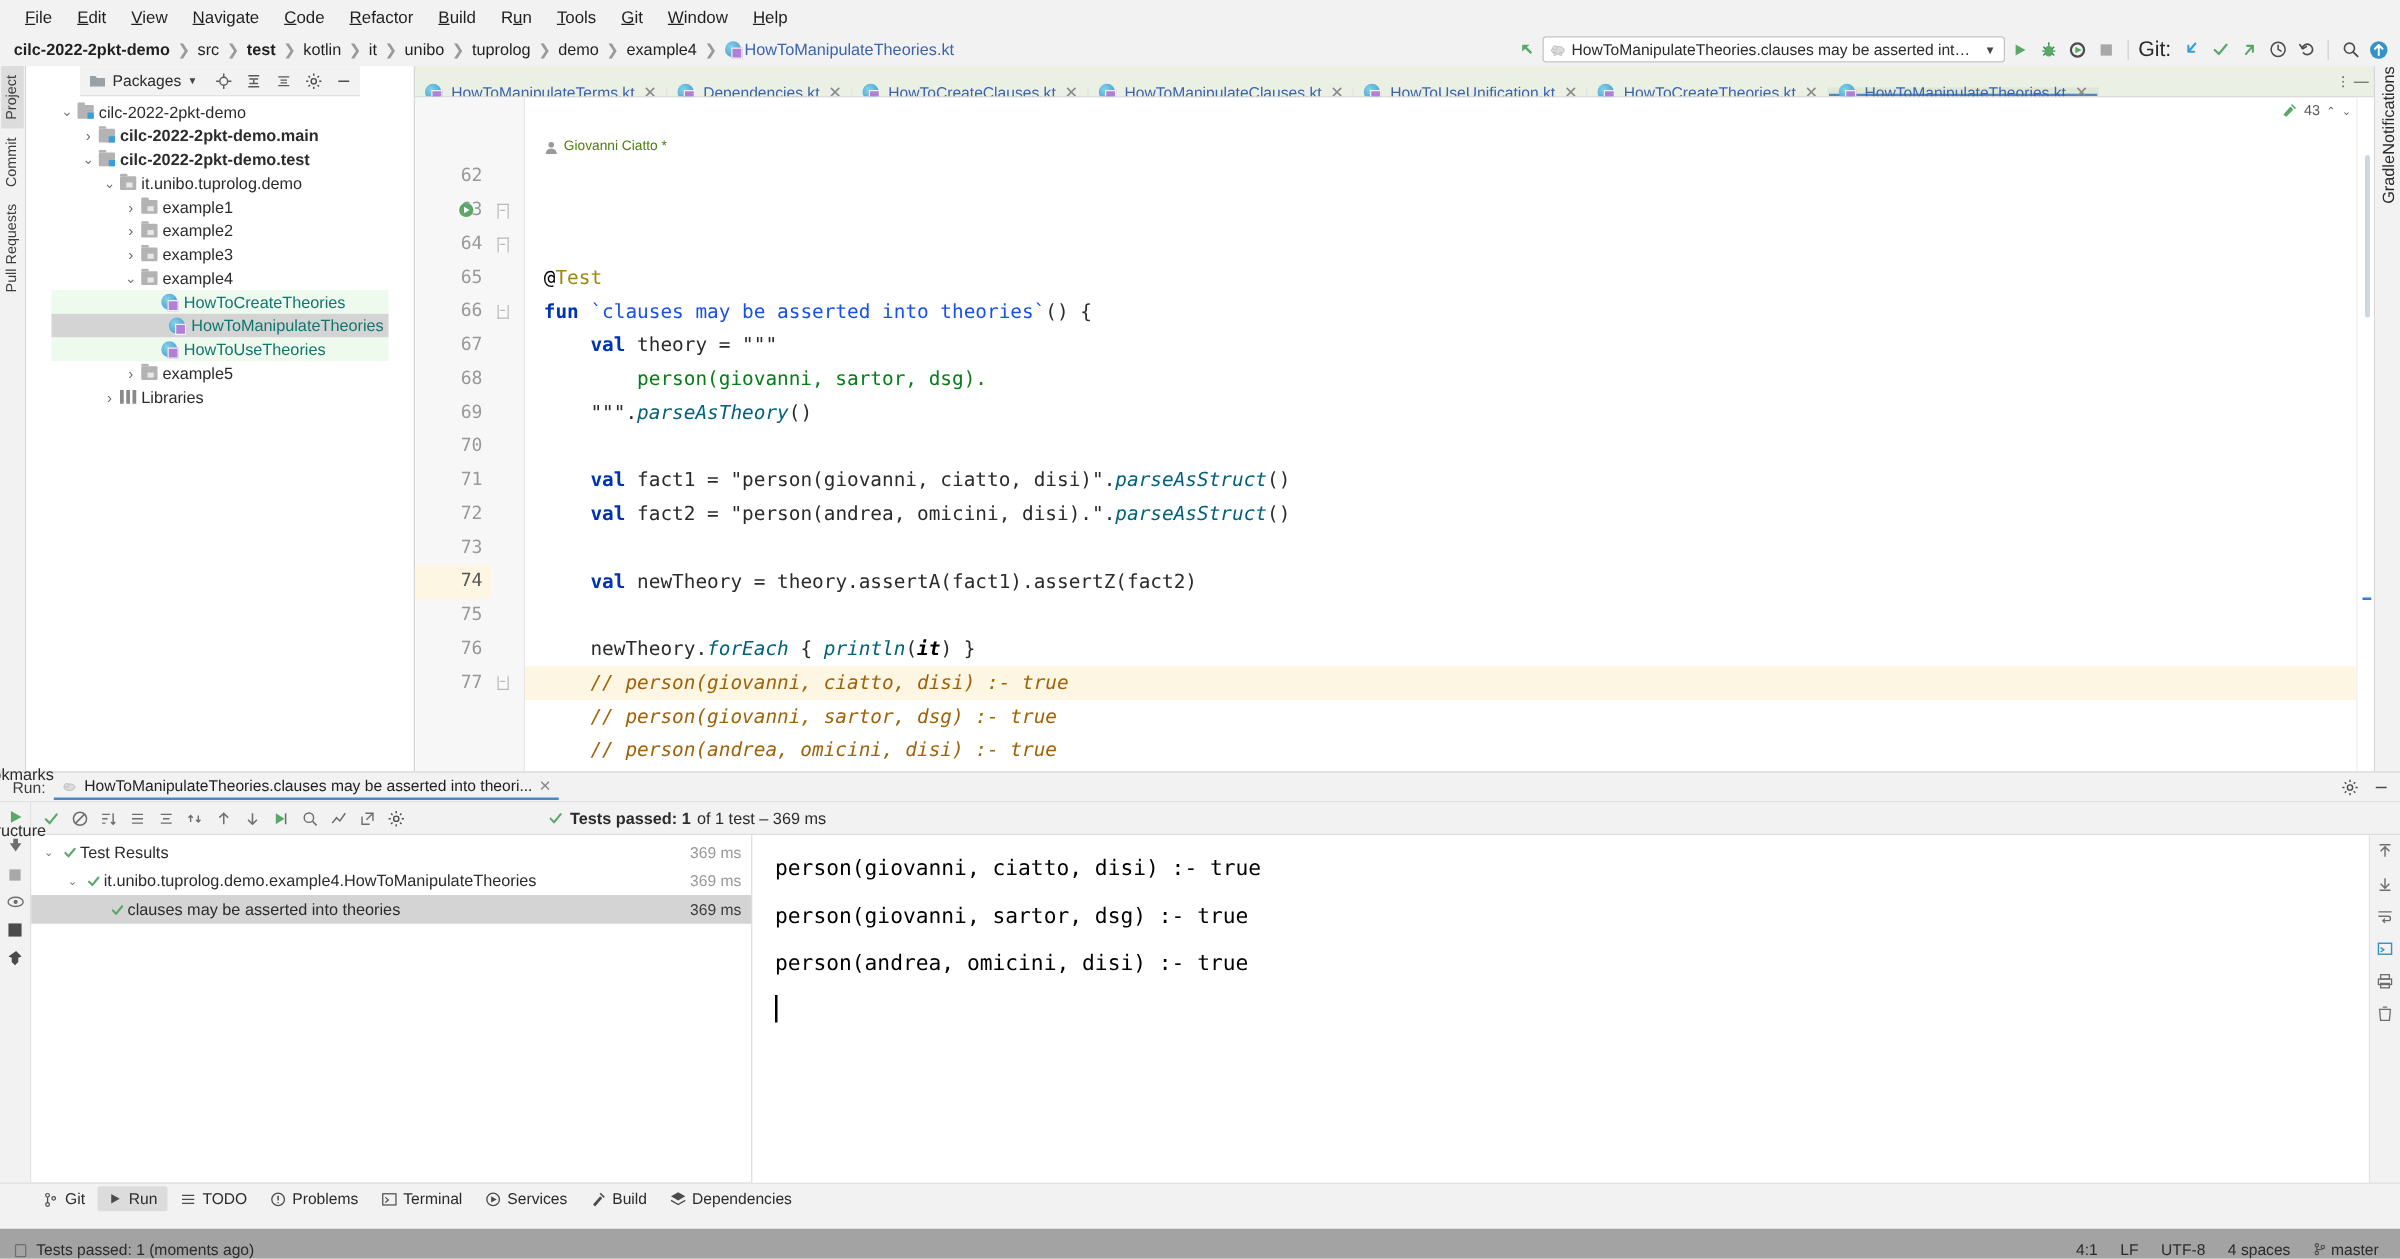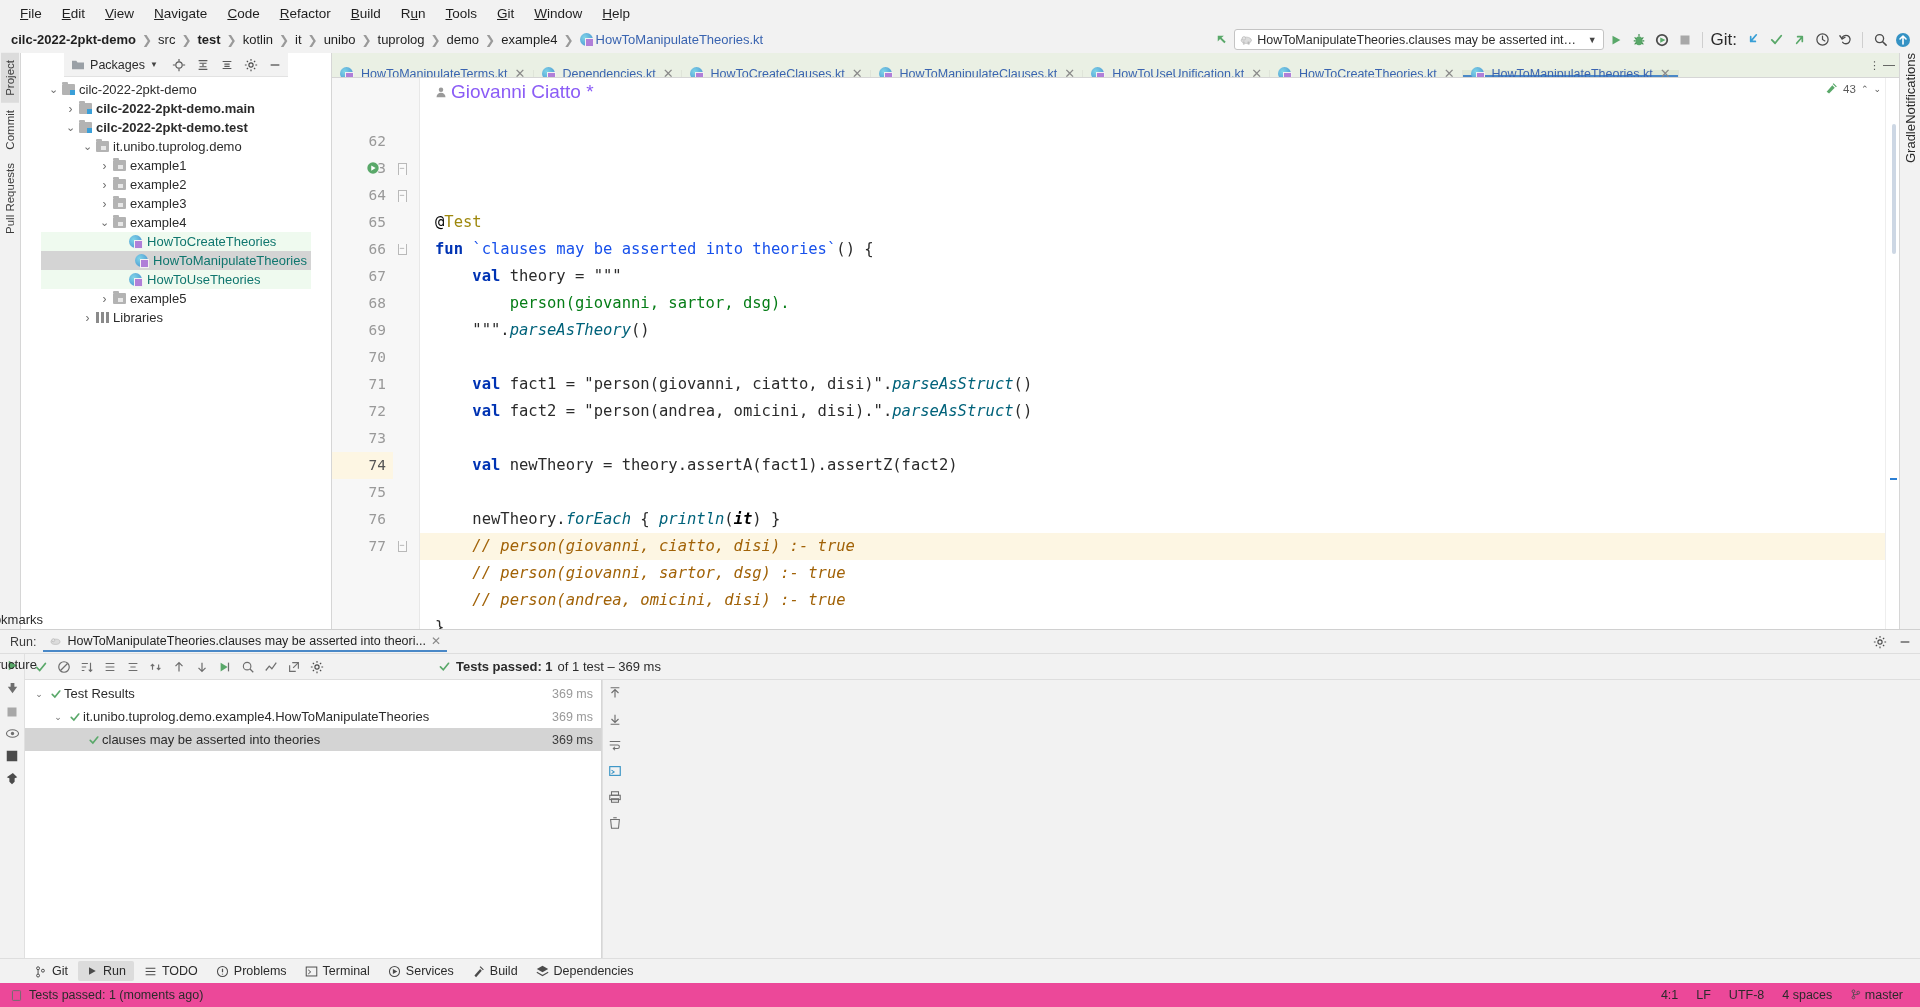--- a/index.html
+++ b/index.html
@@ -141,22 +141,22 @@
   .vmark { width: 9px; background: #f7f7f7; flex: none; border-right: 1px solid #e8e8e8; }
 
   .code {
     flex: 1; position: relative; overflow: hidden;
     font-family: "DejaVu Sans Mono", monospace; font-size: 15.5px;
     padding-top: 50px; line-height: 27px; white-space: pre;
   }
   .code .row { height: 27px; padding-left: 15px; }
   .code .row.cur { background: #fdf6e3; }
   .authorline {
-    position: absolute; top: 0; left: 15px; color: #8b5cf6;
-    font-family: "Liberation Sans", sans-serif; font-size: 19px;
+    position: absolute; top: 26px; left: 15px; color: #4d7c0f;
+    font-family: "Liberation Sans", sans-serif; font-size: 11px;
     display: flex; align-items: center; gap: 4px;
   }
   .kw { color: #0033b3; font-weight: bold; }
   .ann { color: #9e880d; }
   .fn { color: #1750eb; }
   .str { color: #067d17; }
   .cmt { color: #a16207; font-style: italic; }
   .bk { color: #000; }
   .mth { color: #00627a; font-style: italic; }
   .param { color: #000; font-weight: bold; font-style: italic;}
@@ -214,22 +214,22 @@
   }
 
   
   .bottombar {
     height: 25px; background: #f2f2f2; display: flex; align-items: center;
     padding-left: 26px; gap: 2px; font-size: 12.5px; flex: none; border-top: 1px solid #dedede;
   }
   .bottombar .bt { display: flex; align-items: center; gap: 5px; padding: 3px 8px; cursor: default; border-radius: 2px;}
   .bottombar .bt.active { background: #dcdcdc; }
   .statusbar {
-    height: 24px; background: #ec4899; display: flex; align-items: center;
-    padding: 0 8px 0 10px; font-size: 12.5px; color: #2b2b2b; flex: none;
+    height: 24px; background: #a3a3a3; display: flex; align-items: flex-end;
+    padding: 0 8px 0 10px; font-size: 12.5px; color: #2b2b2b; flex: none; margin-top: 12px;
   }
   .statusbar .spacer { flex: 1; }
   .statusbar .si { padding: 0 9px; cursor: default; }
   svg { display: block; }
 </style>
 </head>
 <body>
 
 <div class="app">
 
@@ -794,20 +794,26 @@
               <div class="trow sel" style="padding-left: 44px;">
                 <span class="arrow"></span>
                 <span class="chk">
                   <svg width="12" height="12" viewBox="0 0 16 16">
                     <path d="M3 8.5 L6.5 12 L13 4" stroke="#59a869" stroke-width="2.2" fill="none" stroke-linecap="round"></path>
                   </svg>
                 </span>
                 <span>clauses may be asserted into theories</span>
                 <span class="ms">369 ms</span>
               </div>
+            </div>
+          <div class="console" id="console">
+              <div>person(giovanni, ciatto, disi) :- true</div>
+              <div>person(giovanni, sartor, dsg) :- true</div>
+              <div>person(andrea, omicini, disi) :- true</div>
+              <div><span class="caret"></span></div>
             </div>
           <div class="console-rail">
             <div>
                 <svg width="14" height="14" viewBox="0 0 16 16">
                   <path d="M8 4 L8 13 M4 8 L8 4 L12 8 M3 2 L13 2" stroke="#6e6e6e" stroke-width="1.3" fill="none"></path>
                 </svg>
               </div>
             <div>
                 <svg width="14" height="14" viewBox="0 0 16 16">
                   <path d="M8 3 L8 12 M4 8 L8 12 L12 8 M3 14 L13 14" stroke="#6e6e6e" stroke-width="1.3" fill="none"></path>

